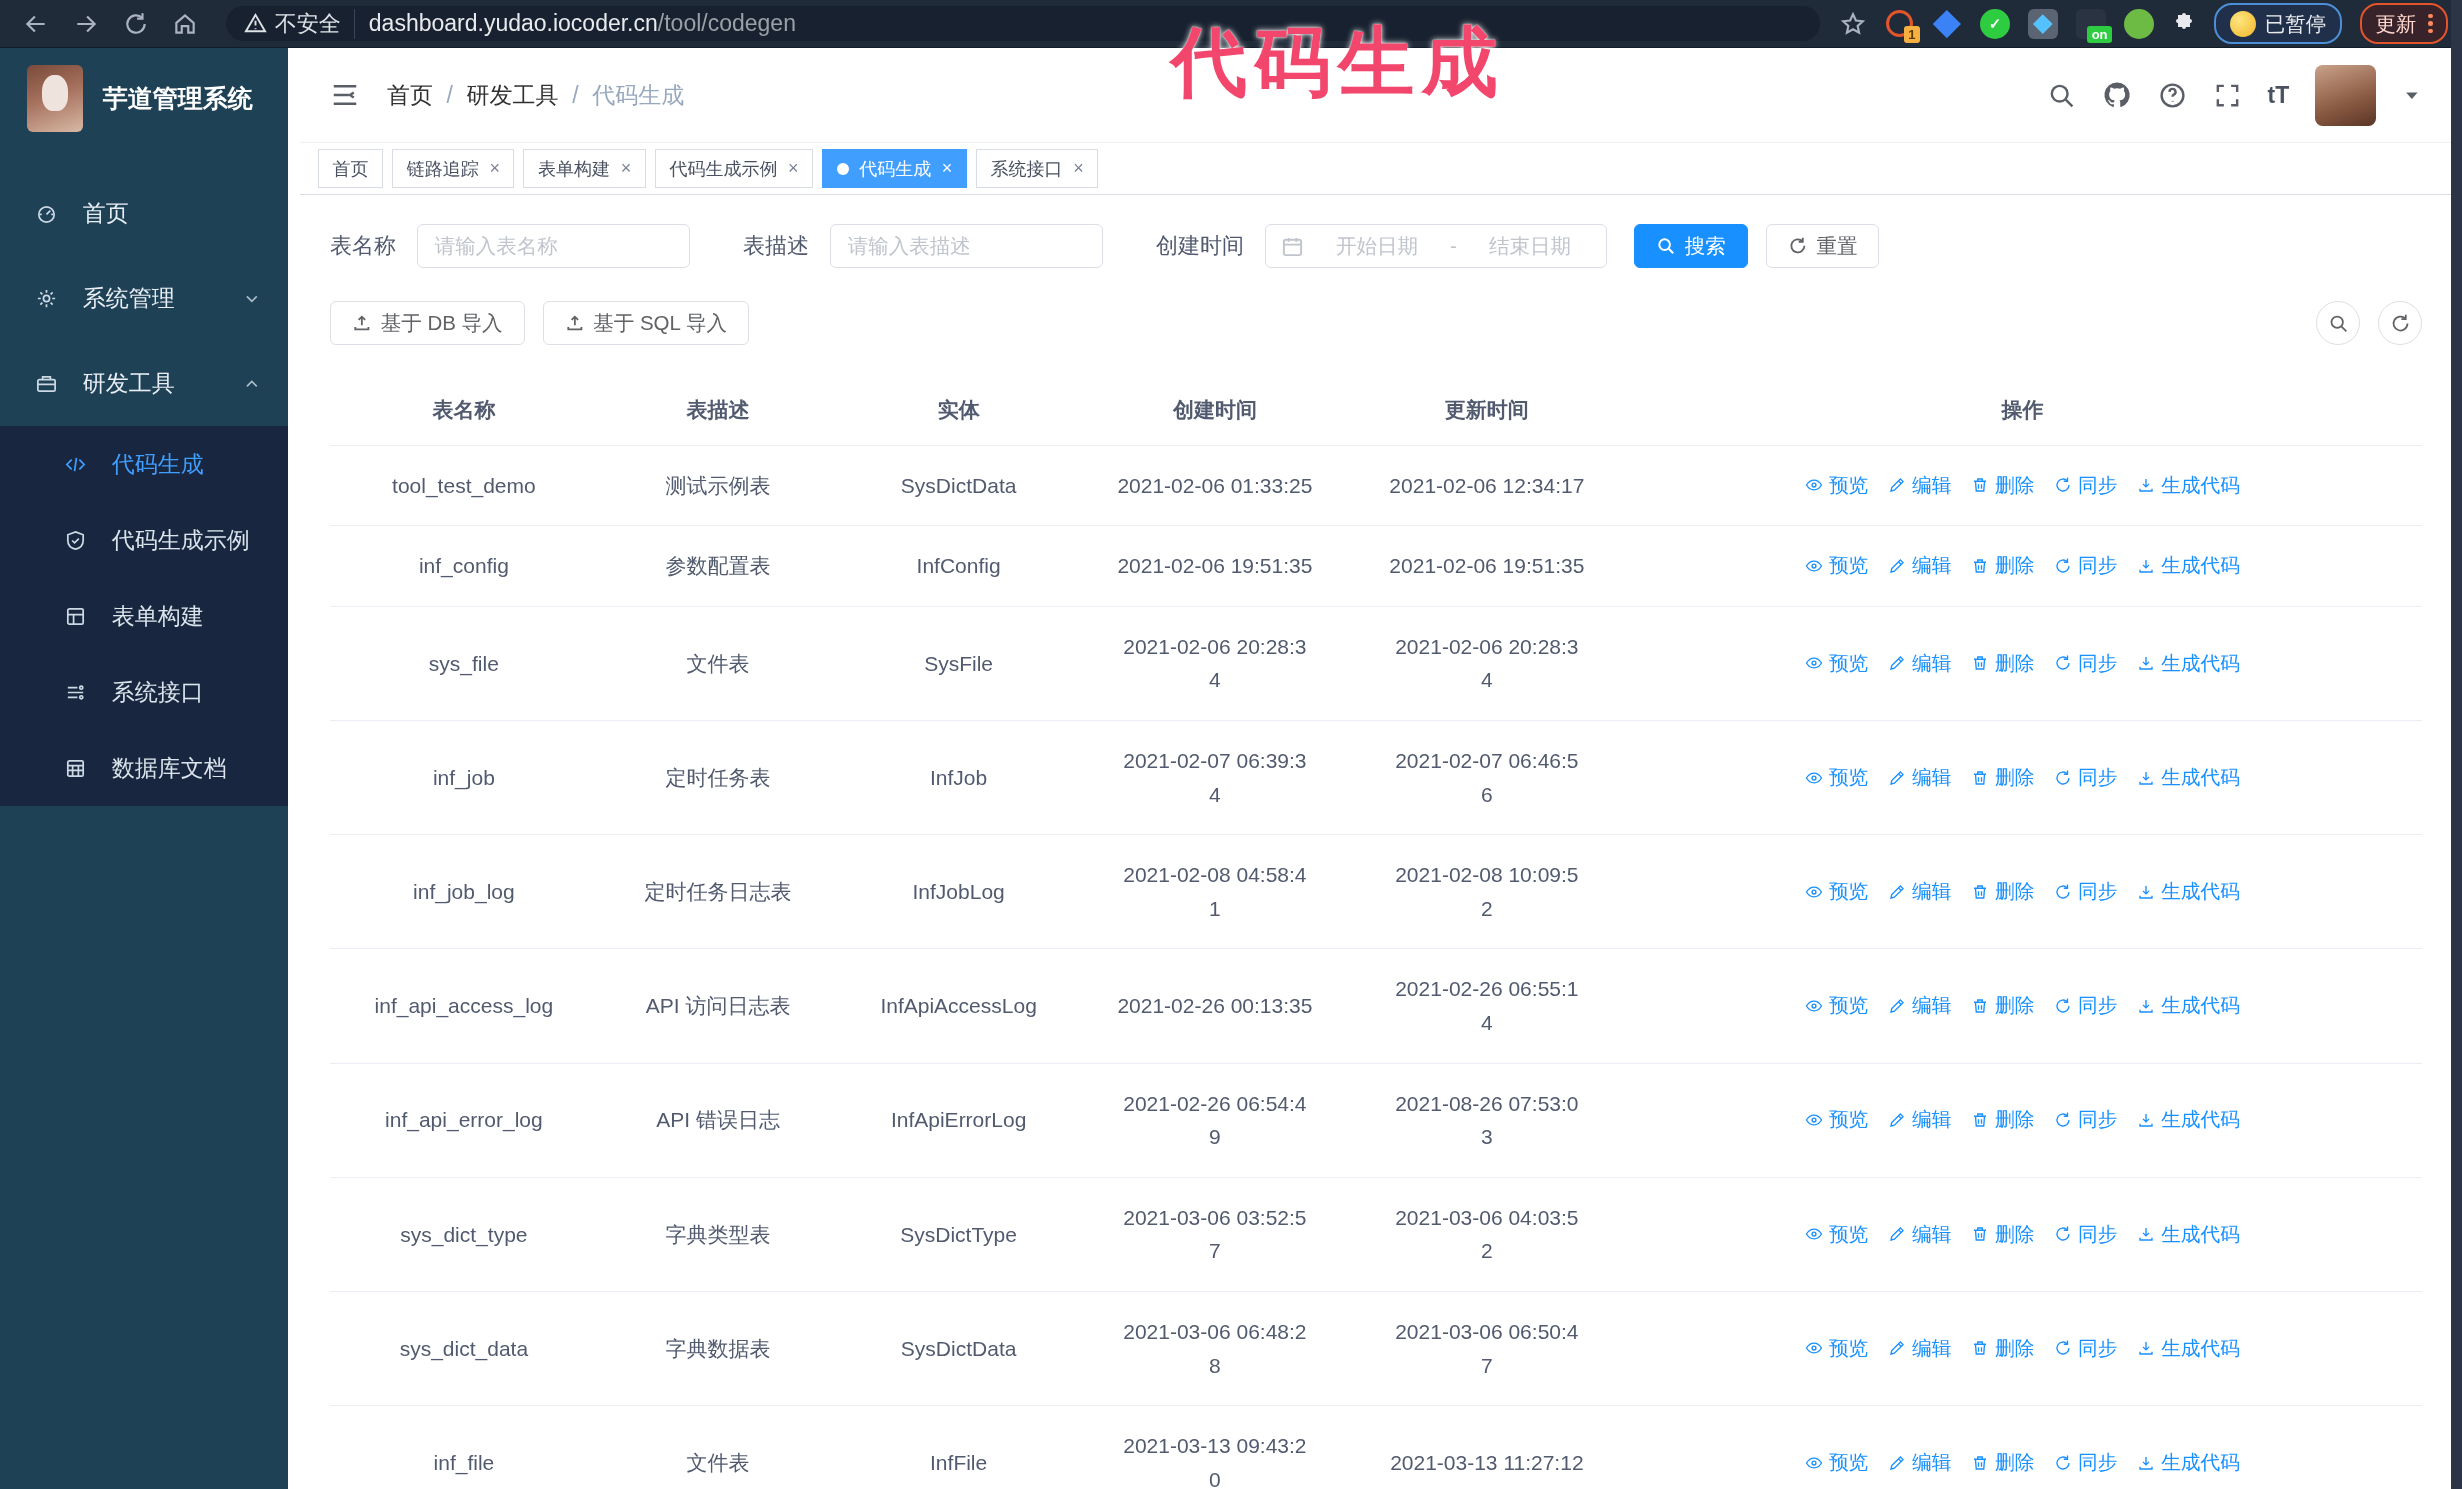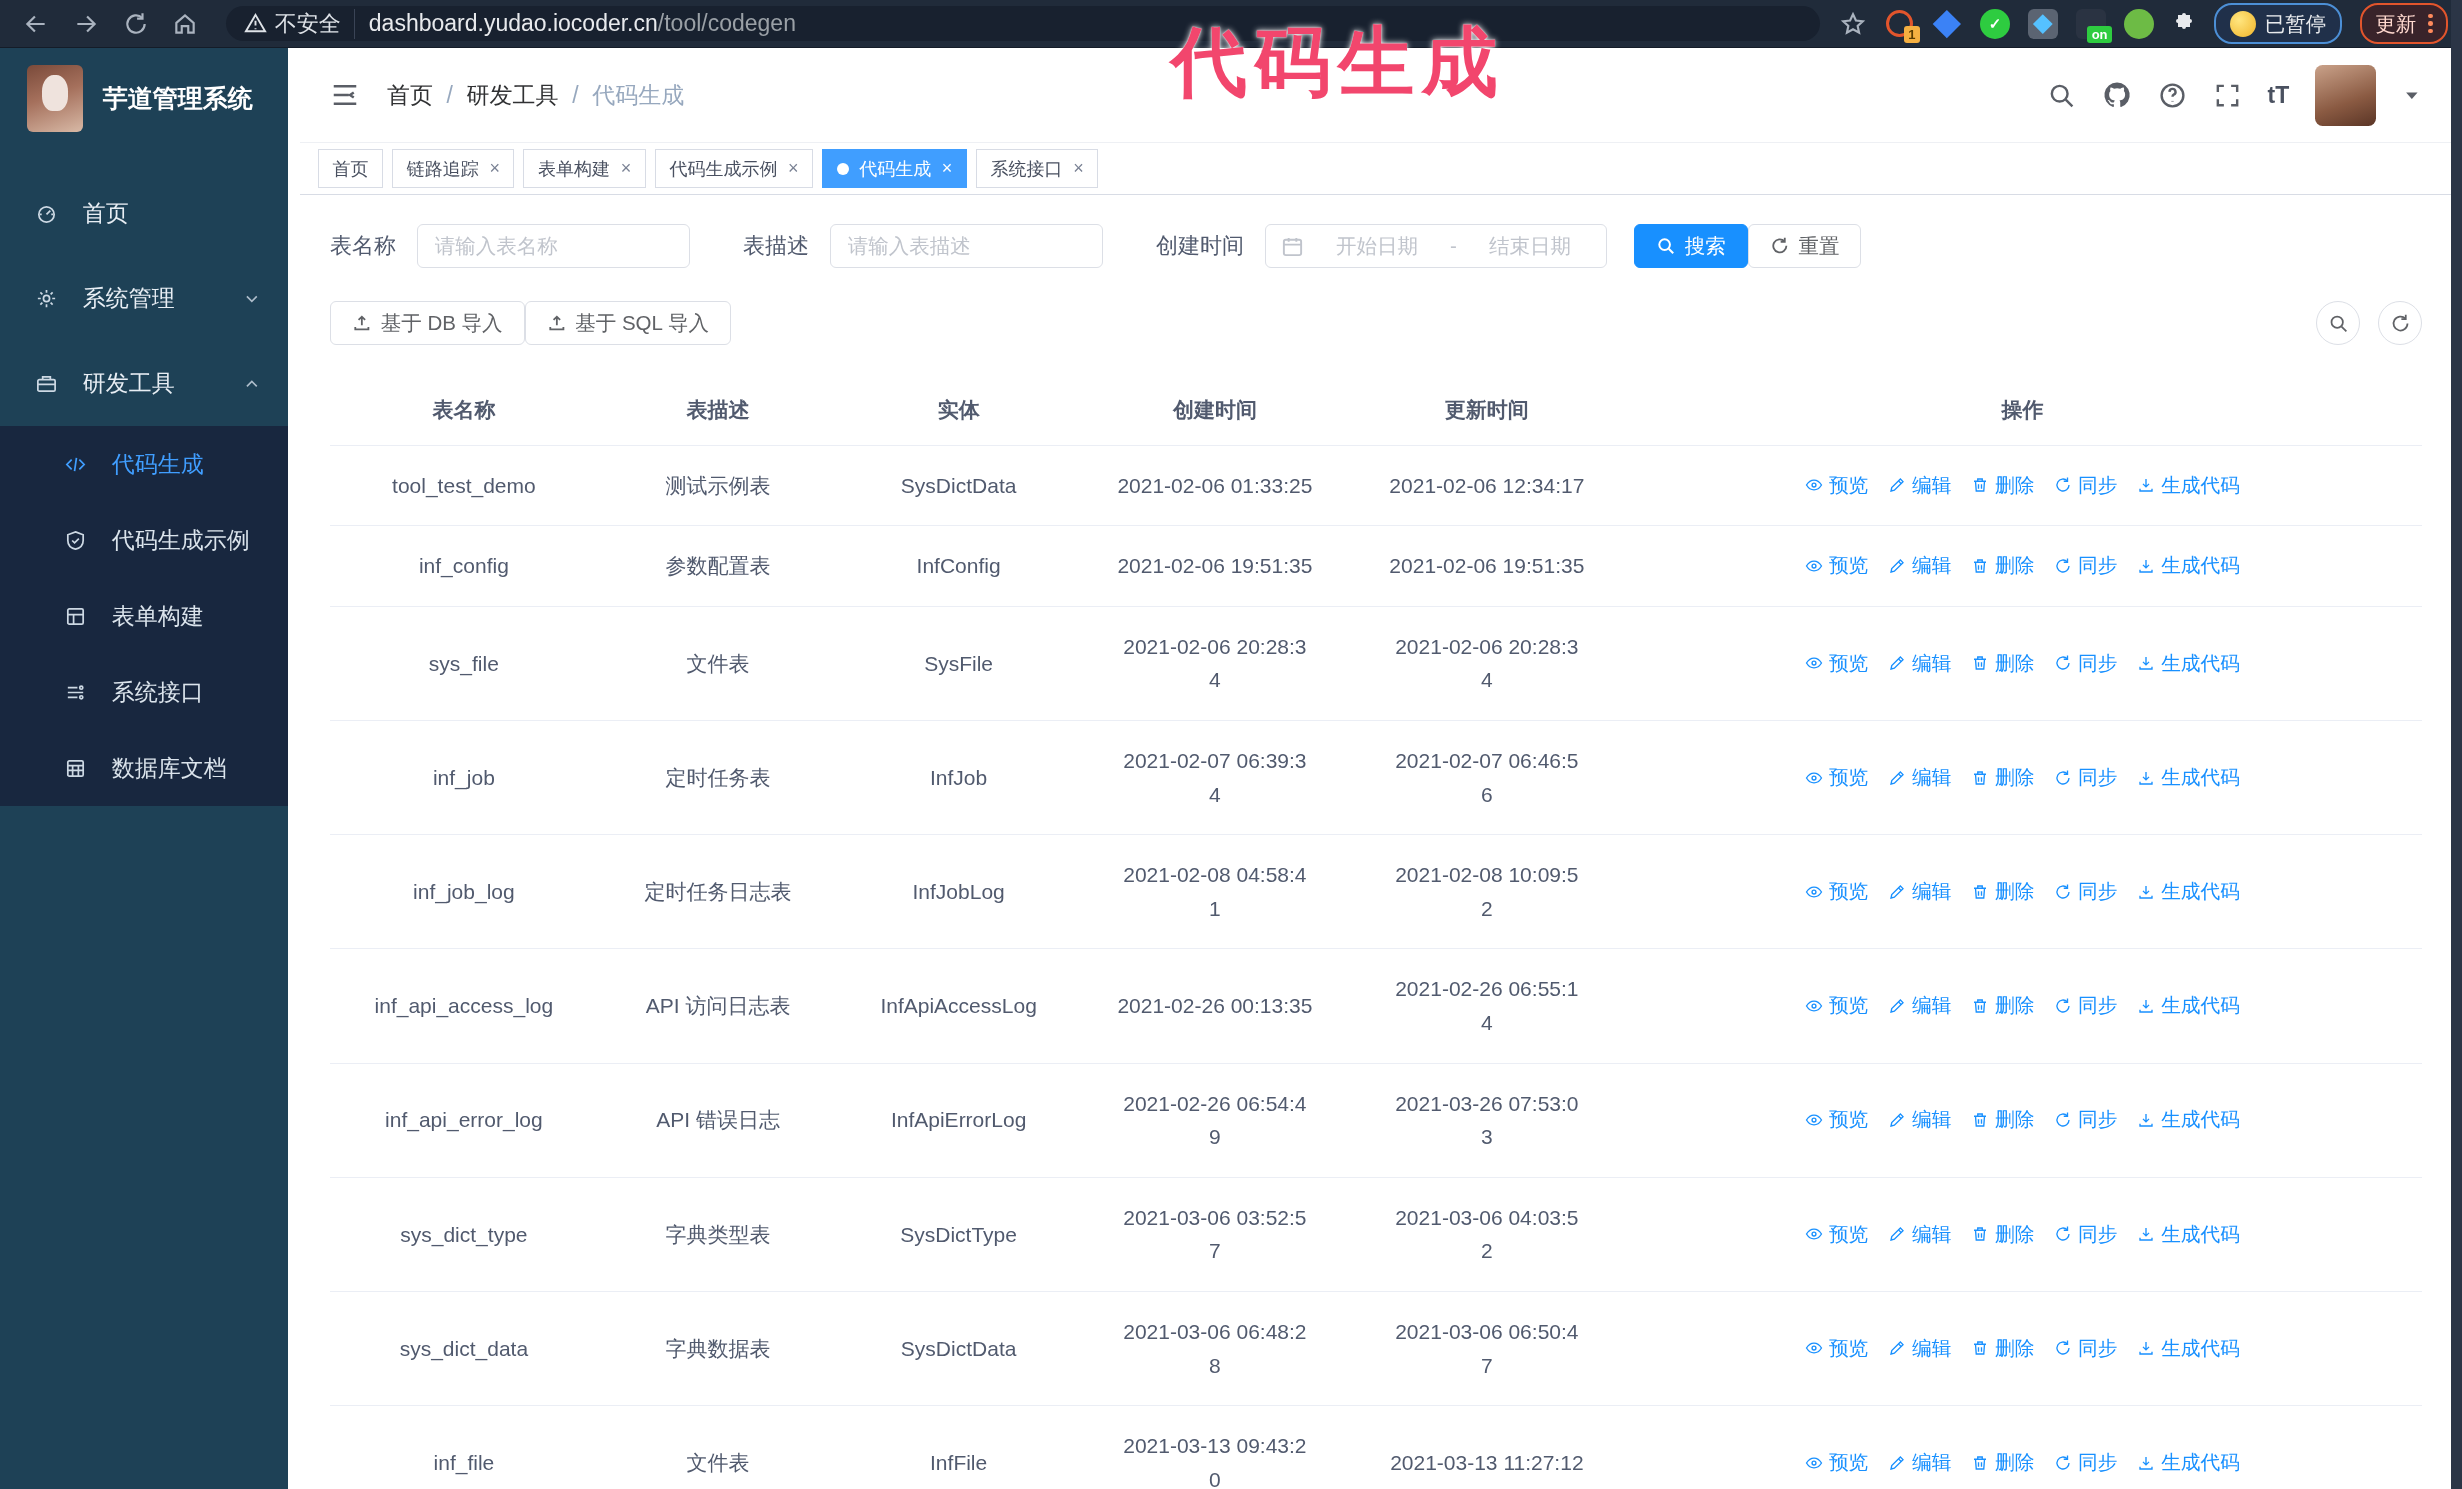--- a/index.html
+++ b/index.html
@@ -62,21 +62,21 @@
   
   .content { position:absolute; left:300px; top:197px; width:2152px; height:1293px; background:#fff; padding:27px 30px 0 30px; }
   .form-row { display:flex; align-items:center; gap:0; }
   .f-label { font-size:22px; color:#515a6e; margin-right:21px; font-weight:500;}
   .f-input { width:273px; height:44px; border:1.5px solid #dcdfe6; border-radius:6px; padding:0 16.7px; font-size:20.5px; color:#606266; background:#fff; margin-right:53px; }
   .f-input::placeholder, .goto-input::placeholder { color:#c0c4cc; }
   .daterange { width:342px; height:44px; border:1.5px solid #dcdfe6; border-radius:6px; display:flex; align-items:center; padding:0 15px; gap:12px; color:#c0c4cc; font-size:20.5px; margin-right:27px; }
   .daterange .dsep { color:#c0c4cc; }
   .btn { display:inline-flex; align-items:center; justify-content:center; gap:9px; height:44px; padding:0 21px; border-radius:6px; font-size:20.5px; cursor:pointer; border:1.5px solid #dcdfe6; background:#fff; color:#606266; }
   .btn.primary { background:#1890ff; border-color:#1890ff; color:#fff; }
-  .btn + .btn { }
+  .btn + .btn { margin-left:18px; }
   .toolbar-row { margin-top:33px; display:flex; align-items:center; }
   .toolbar-right { margin-left:auto; display:flex; gap:18px; }
   .circle-btn { width:44px; height:44px; border-radius:50%; border:1.5px solid #dcdfe6; background:#fff; color:#606266; display:flex; align-items:center; justify-content:center; cursor:pointer; }
 
   
   .table { margin-top:30px; width:100%; font-size:21px; color:#515a6e; }
   .trow { display:grid; grid-template-columns:12.8% 11.5% 11.5% 13% 13% auto; align-items:center; border-bottom:1.5px solid #ebeef5; }
   .trow > div { text-align:center; padding:23px 6px; white-space:pre-line; line-height:1.6; }
   .thead { font-weight:bold; color:#515a6e; }
   .thead > div { padding:18px 6px; }
@@ -711,21 +711,21 @@
               </span>
               <span>生成代码</span>
             </span></div>
         </div>
         <div class="trow">
           <div>inf_api_error_log</div>
           <div>API 错误日志</div>
           <div>InfApiErrorLog</div>
           <div>2021-02-26 06:54:4
 9</div>
-          <div>2021-03-26 07:53:0
+          <div>2021-08-26 07:53:0
 3</div>
           <div class="ops"><span class="op-link">
               <span style="display:inline-flex">
                 <svg width="18" height="18" viewBox="0 0 24 24" fill="none" stroke="currentColor" stroke-width="1.8">
                   <path d="M2 12s4-6.5 10-6.5S22 12 22 12s-4 6.5-10 6.5S2 12 2 12z"></path>
                   <circle cx="12" cy="12" r="2.6"></circle>
                 </svg>
               </span>
               <span>预览</span>
             </span><span class="op-link">

